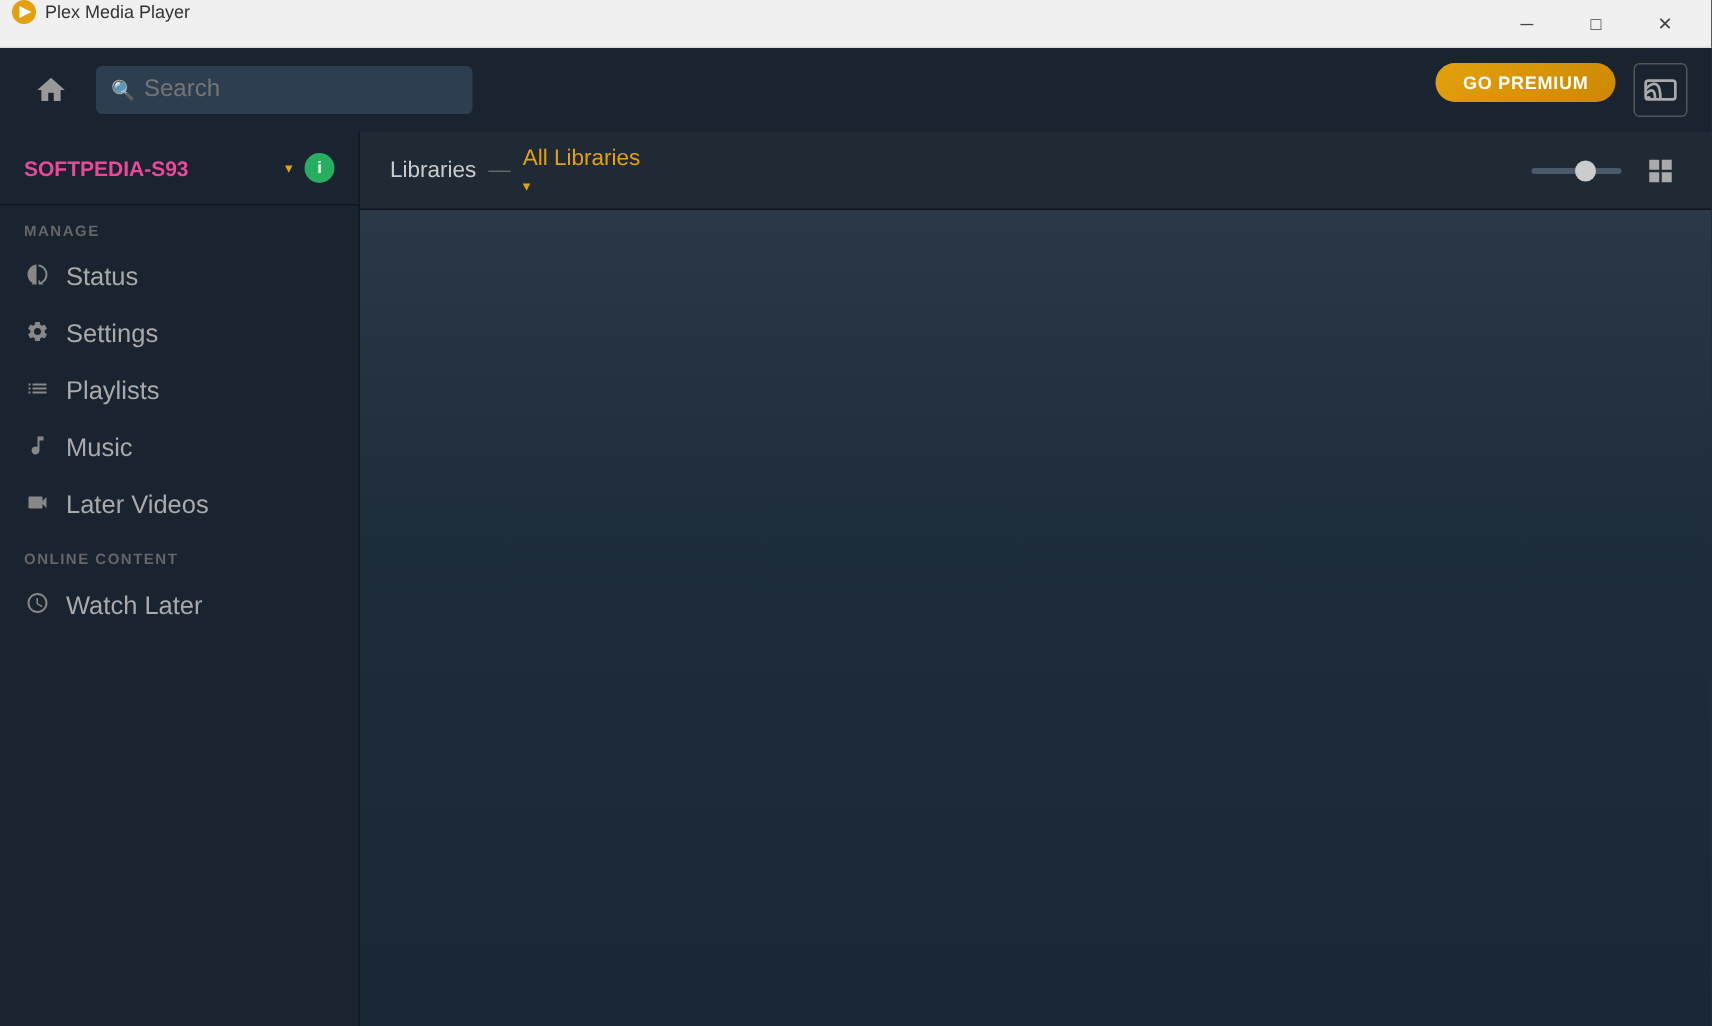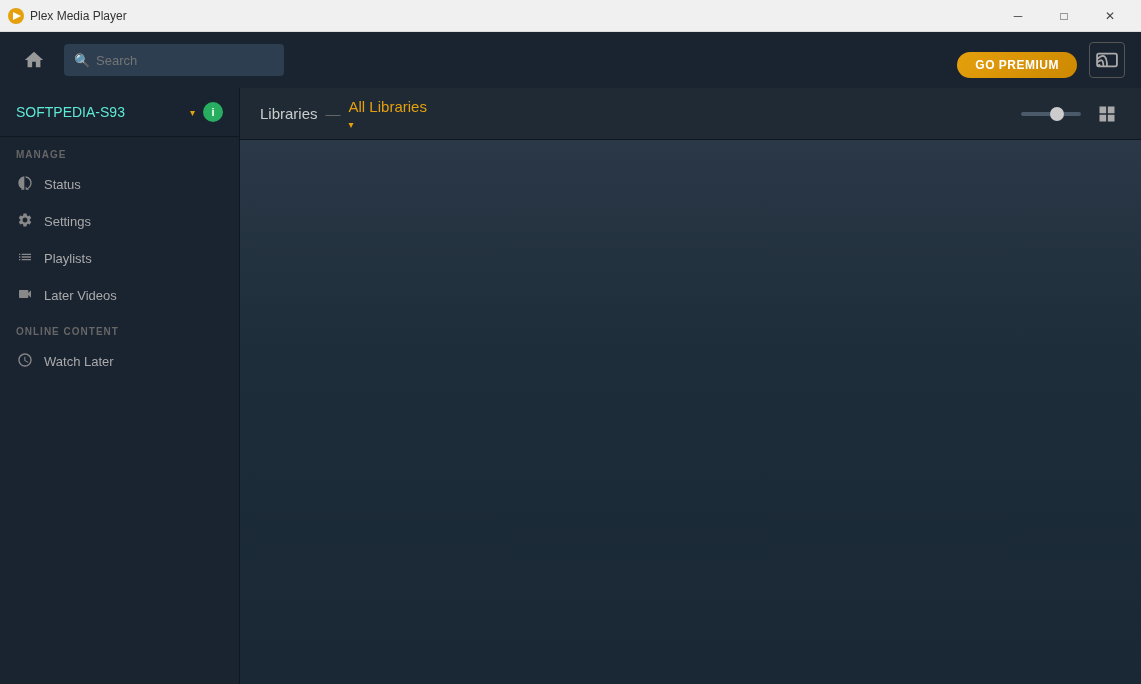--- a/index.html
+++ b/index.html
@@ -11,21 +11,21 @@
       overflow: hidden;
       color: #ccc;
       user-select: none;
     }
 
     
     #title-bar {
       height: 32px;
       background: #f0f0f0;
       display: flex;
-      align-items: center;
+      align-items: flex-start;
       justify-content: space-between;
       padding: 0 8px;
       border-bottom: 1px solid #ddd;
     }
     #title-bar-left {
       display: flex;
       align-items: center;
       gap: 6px;
     }
     #app-icon {
@@ -75,41 +75,41 @@
     }
     #search-bar {
       flex: 1;
       max-width: 380px;
       height: 32px;
       background: #2c3e50;
       border: none;
       border-radius: 4px;
       padding: 0 12px 0 32px;
       color: #f0abfc;
-      font-size: 13px;
+      font-size: 16px;
       outline: none;
     }
     #search-wrapper {
       position: relative;
       flex: 1;
       max-width: 380px;
     }
     #search-icon-inner {
       position: absolute;
       left: 10px;
       top: 50%;
       transform: translateY(-50%);
       color: #777;
       font-size: 13px;
       pointer-events: none;
     }
     #top-bar-right {
       margin-left: auto;
       display: flex;
-      align-items: flex-end;
+      align-items: flex-start;
       gap: 12px;
     }
     #premium-btn {
       background: linear-gradient(135deg, #e5a00d, #cc8800);
       color: #fff;
       border: none;
       border-radius: 16px;
       padding: 6px 18px;
       font-size: 12px;
       font-weight: bold;
@@ -151,23 +151,23 @@
     
     #sidebar-header {
       display: flex;
       align-items: center;
       padding: 14px 16px;
       border-bottom: 1px solid #0f1820;
       gap: 8px;
       cursor: pointer;
     }
     #sidebar-username {
-      color: #5eead4;
+      color: #ec4899;
       font-size: 14px;
-      font-weight: normal;
+      font-weight: bold;
       flex: 1;
     }
     #sidebar-chevron {
       color: #e5a00d;
       font-size: 10px;
     }
     #sidebar-info-icon {
       width: 20px;
       height: 20px;
       border-radius: 50%;
@@ -190,21 +190,21 @@
       font-weight: bold;
     }
 
     .sidebar-item {
       display: flex;
       align-items: center;
       gap: 10px;
       padding: 9px 16px;
       cursor: pointer;
       color: #aaa;
-      font-size: 13px;
+      font-size: 17px;
       transition: background 0.1s;
     }
     .sidebar-item-icon {
       font-size: 15px;
       color: #888;
       width: 18px;
       text-align: center;
       flex-shrink: 0;
     }
 
@@ -405,20 +405,28 @@
 
     <div class="sidebar-item">
       <span class="sidebar-item-icon">
         <svg width="16" height="16" viewBox="0 0 24 24" fill="currentColor">
             <path d="M3 13h2v-2H3v2zm0 4h2v-2H3v2zm0-8h2V7H3v2zm4 4h14v-2H7v2zm0 4h14v-2H7v2zM7 7v2h14V7H7z"></path>
           </svg>
       </span>
       <span class="sidebar-item-label">Playlists</span>
     </div>
 
+    <div class="sidebar-item">
+      <span class="sidebar-item-icon">
+        <svg width="16" height="16" viewBox="0 0 24 24" fill="currentColor">
+            <path d="M12 3v10.55c-.59-.34-1.27-.55-2-.55-2.21 0-4 1.79-4 4s1.79 4 4 4 4-1.79 4-4V7h4V3h-6z"></path>
+          </svg>
+      </span>
+      <span class="sidebar-item-label">Music</span>
+    </div>
 
     <div class="sidebar-item">
       <span class="sidebar-item-icon">
         <svg width="16" height="16" viewBox="0 0 24 24" fill="currentColor">
             <path d="M17 10.5V7c0-.55-.45-1-1-1H4c-.55 0-1 .45-1 1v10c0 .55.45 1 1 1h12c.55 0 1-.45 1-1v-3.5l4 4v-11l-4 4z"></path>
           </svg>
       </span>
       <span class="sidebar-item-label">Later Videos</span>
     </div>
 

